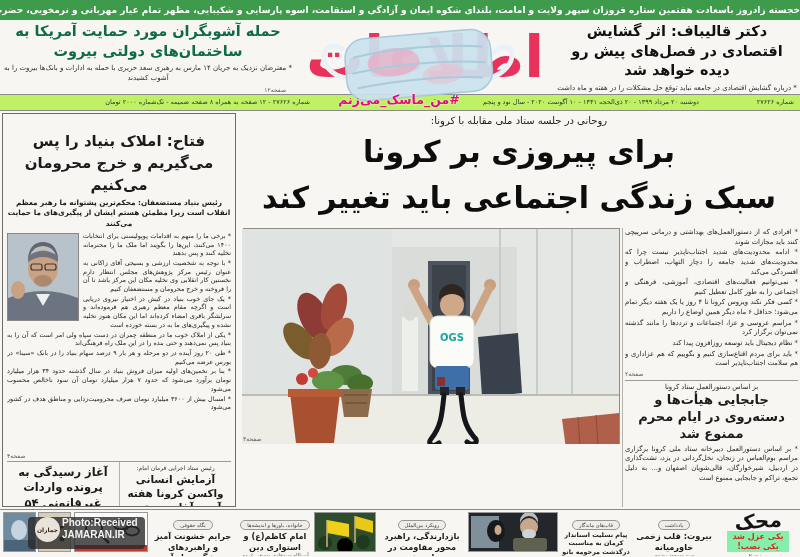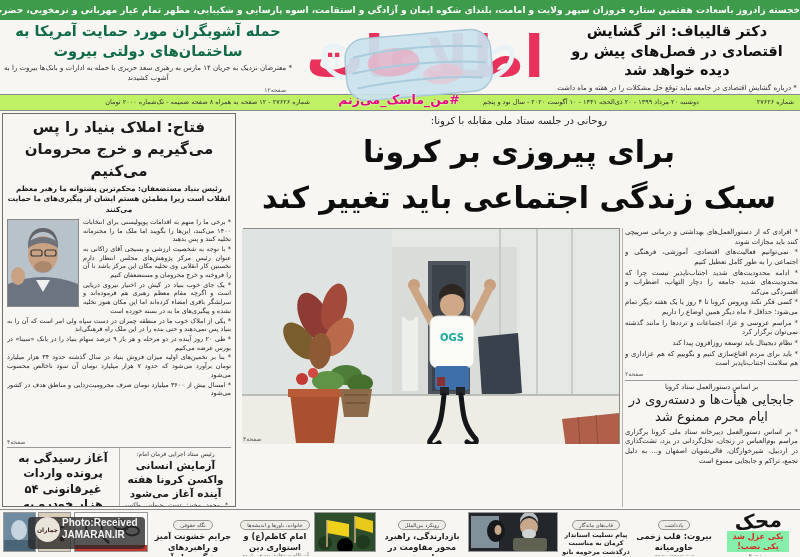--- a/index.html
+++ b/index.html
@@ -66,33 +66,33 @@
   
   .lead { left:240px; top:113px; width:558px; height:113px; text-align:center; }
   .lead .kick { font-size:10px; line-height:16px; }
   .lead .big  { font-size:30px; font-weight:bold; line-height:46px; color:#0d0d0d; }
 
   
   .rcol { left:625px; top:228px; width:173px; height:280px; }
   .bullets span { display:block; font-size:6.8px; line-height:1.42; text-align:justify; color:#1e1e1e; margin-bottom:1px; }
   .rcol .rule { border-top:1px solid #999; margin:3px 0 2px; }
   .rcol .kick2 { font-size:6.8px; text-align:center; color:#222; }
-  .rcol .hl2 { font-size:13px; font-weight:normal; text-align:center; line-height:1.3; margin:1px 0 2px; }
+  .rcol .hl2 { font-size:13px; font-weight:bold; text-align:center; line-height:1.3; margin:1px 0 2px; }
 
   
   .hero { left:241px; top:228px; width:379px; height:216px; }
   .hero .frame { border:1px solid #8f8d86; width:377px; height:246px; background:#e7e9e6; }
   .hero .credit { font-size:5.5px; color:#666; text-align:left; padding-left:2px; line-height:8px; }
   .hero .cap { font-size:11px; font-weight:bold; text-align:center; line-height:1.3; }
   .hero .cap-pref { position:absolute; left:2px; bottom:2px; }
 
   
   .lcol {
     left:2px; top:113px; width:234px; height:394px;
-    border:1px solid #6f6d68; background:#f7f6f2; padding:3px 4px 0;
+    border:1px solid #6f6d68; background:#f7f6f2; padding:17px 4px 0;
   }
   .lcol .hl { font-size:15px; font-weight:bold; text-align:center; line-height:1.45; }
   .lcol .sub { font-size:7.3px; font-weight:bold; text-align:center; line-height:1.4; margin:2px 0 3px; }
   .fbody { font-size:6.4px; }
   .fbody span { display:block; line-height:1.36; text-align:justify; margin-bottom:1px; }
   .fphoto { float:left; width:72px; height:88px; border:1px solid #888; margin:1px 4px 2px 0; background:#b7c2cb; }
   .subrow { display:flex; border-top:1px solid #999; margin-top:2px; height:112px; }
   .subrow .cell { width:50%; padding:2px 3px; text-align:center; }
   .subrow .cell:first-child { border-left:1px solid #b5b2ab; }
   .subrow .k { font-size:6px; color:#333; }
@@ -180,22 +180,22 @@
 
   <div class="abs lead">
     <div class="kick">روحانی در جلسه ستاد ملی مقابله با کرونا:</div>
     <div class="big">برای پیروزی بر کرونا</div>
     <div class="big">سبک زندگی اجتماعی باید تغییر کند</div>
   </div>
 
   <div class="abs rcol">
     <div class="bullets">
       <span>* افرادی که از دستورالعمل‌های بهداشتی و درمانی سرپیچی کنند باید مجازات شوند</span>
+      <span>* ادامه محدودیت‌های شدید اجتناب‌ناپذیر نیست چرا که محدودیت‌های شدید جامعه را دچار التهاب، اضطراب و افسردگی می‌کند</span>
       <span>* نمی‌توانیم فعالیت‌های اقتصادی، آموزشی، فرهنگی و اجتماعی را به طور کامل تعطیل کنیم</span>
-      <span>* ادامه محدودیت‌های شدید اجتناب‌ناپذیر نیست چرا که محدودیت‌های شدید جامعه را دچار التهاب، اضطراب و افسردگی می‌کند</span>
       <span>* کسی فکر نکند ویروس کرونا تا ۴ روز یا یک هفته دیگر تمام می‌شود؛ حداقل ۶ ماه دیگر همین اوضاع را داریم</span>
       <span>* مراسم عروسی و عزا، اجتماعات و ترددها را مانند گذشته نمی‌توان برگزار کرد</span>
       <span>* نظام دیجیتال باید توسعه روزافزون پیدا کند</span>
       <span>* باید برای مردم اقناع‌سازی کنیم و بگوییم که هم عزاداری و هم سلامت اجتناب‌ناپذیر است</span>
     </div>
     <div class="pref" style="text-align:left">صفحه۲</div>
     <div class="rule"></div>
     <div class="kick2">بر اساس دستورالعمل ستاد کرونا</div>
     <div class="hl2">جابجایی هیأت‌ها و دسته‌روی در ایام محرم ممنوع شد</div>
     <div class="bullets">

